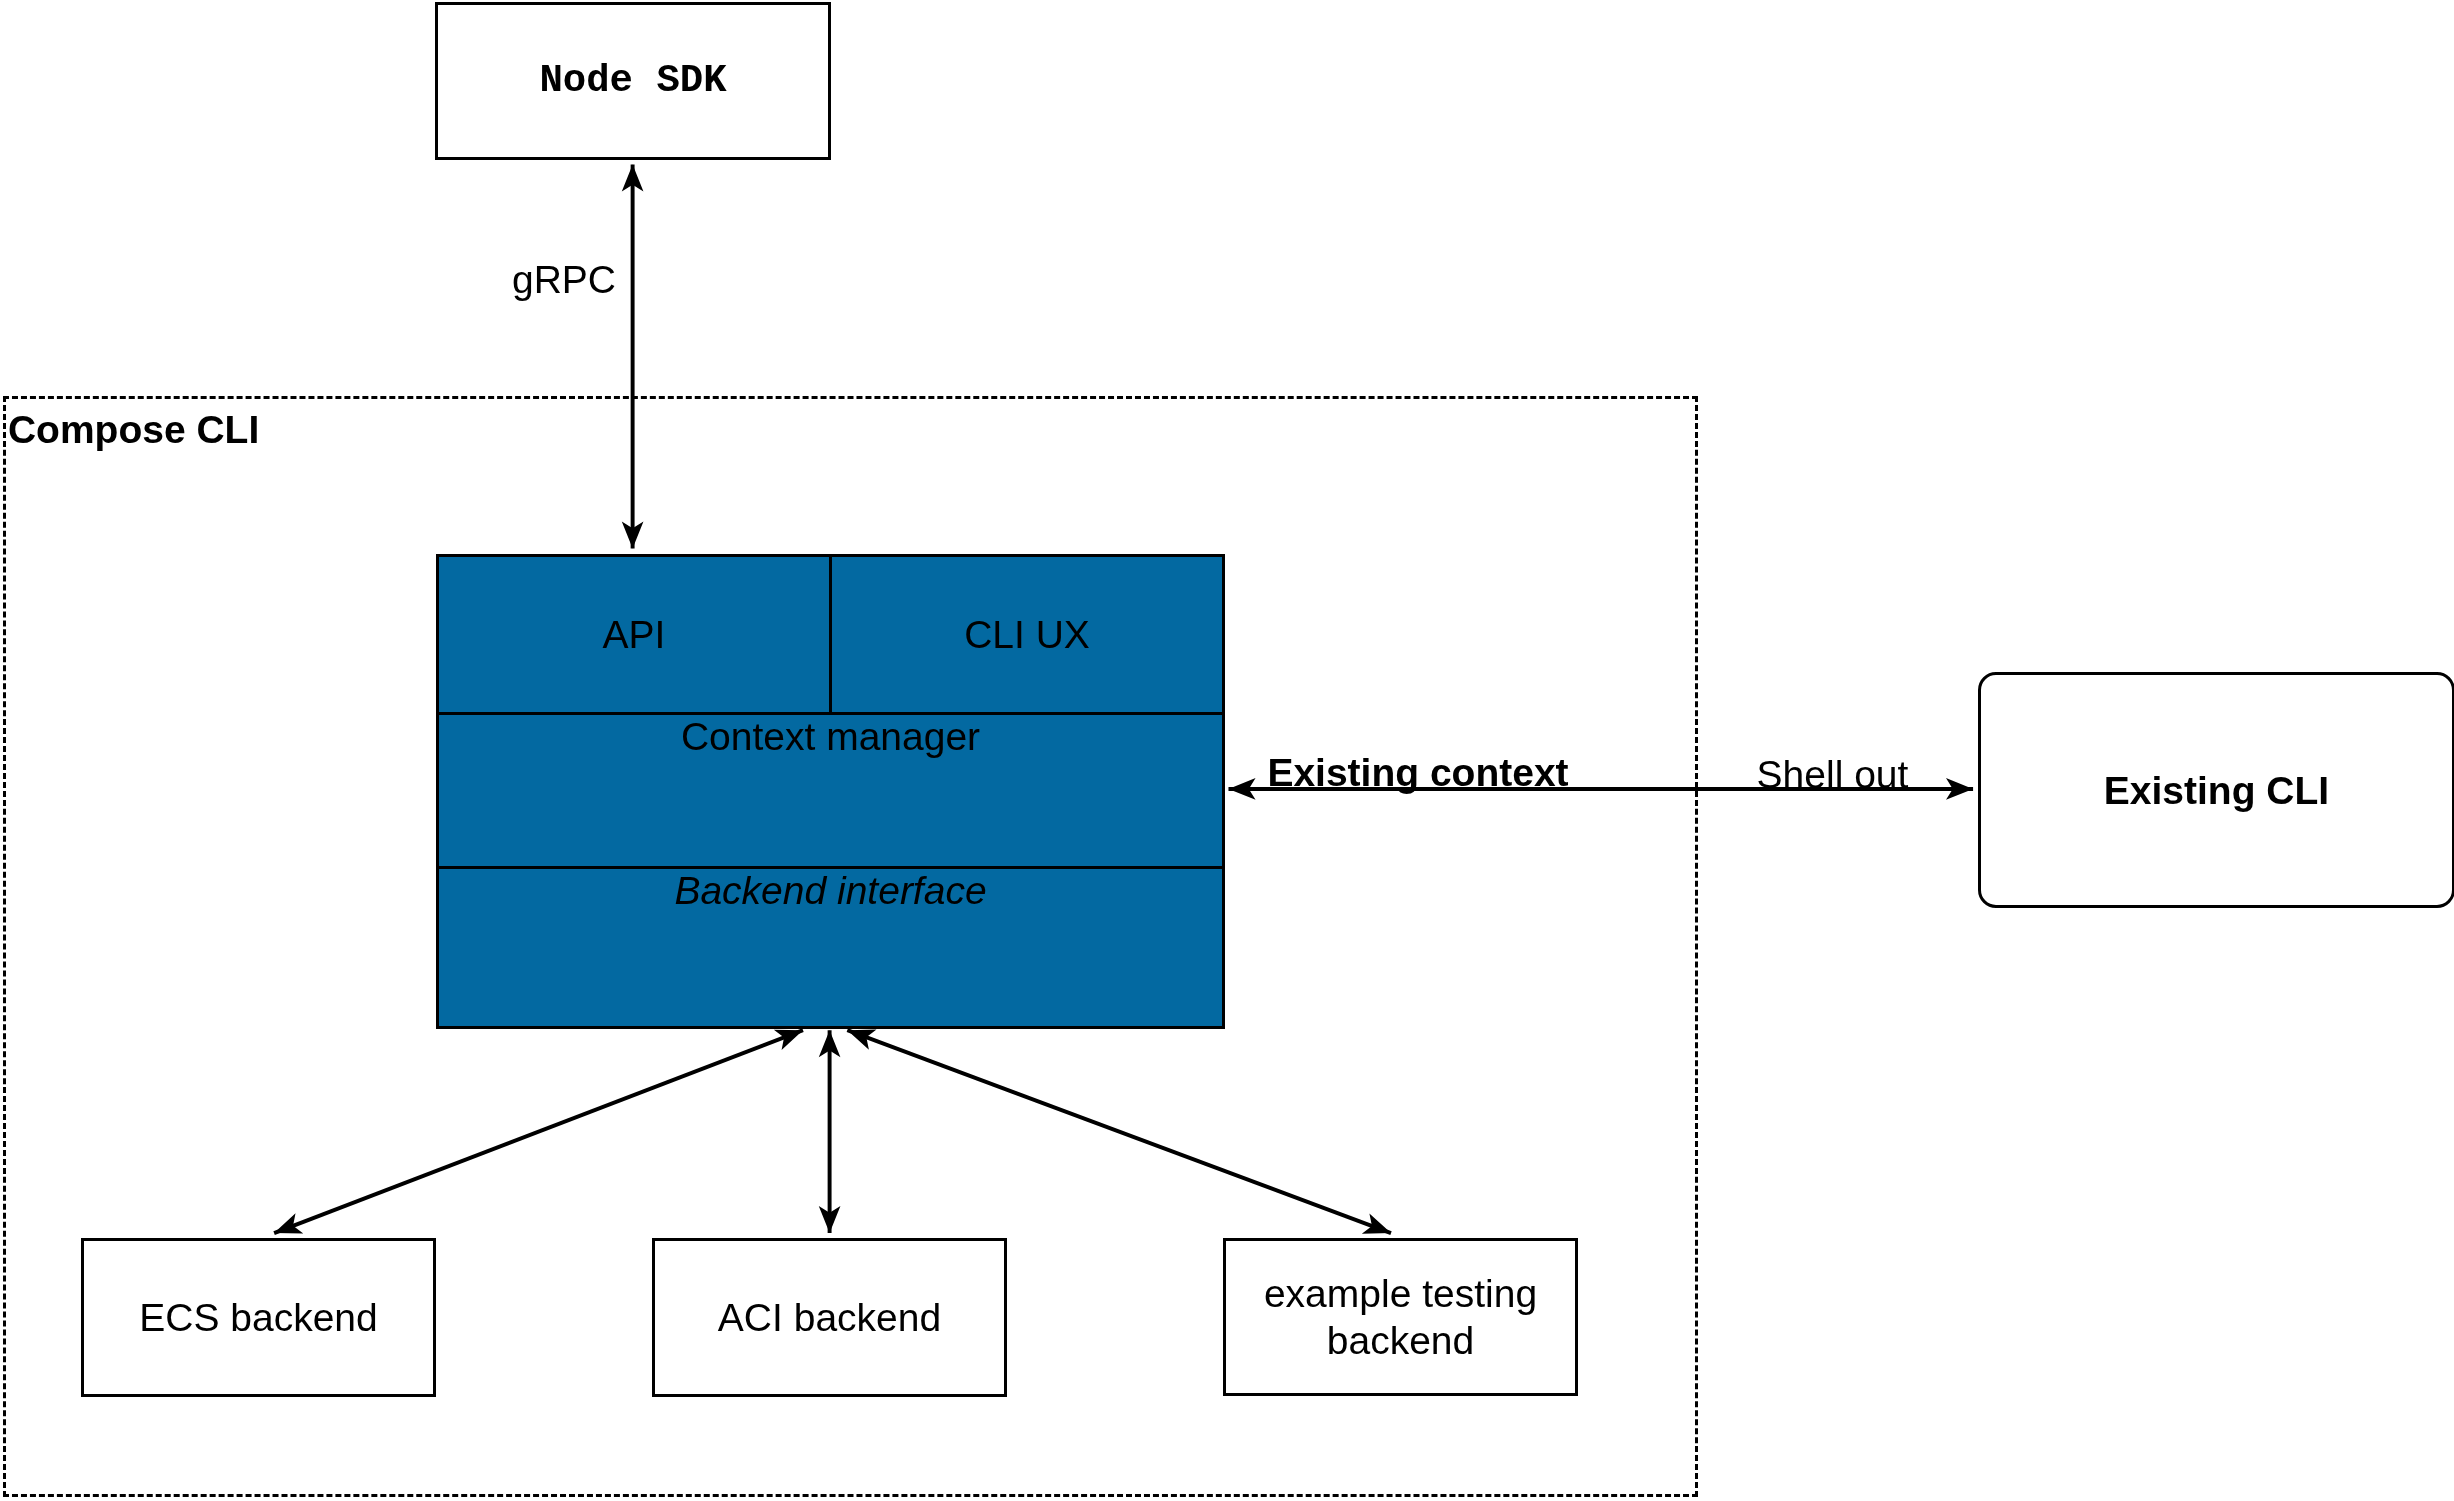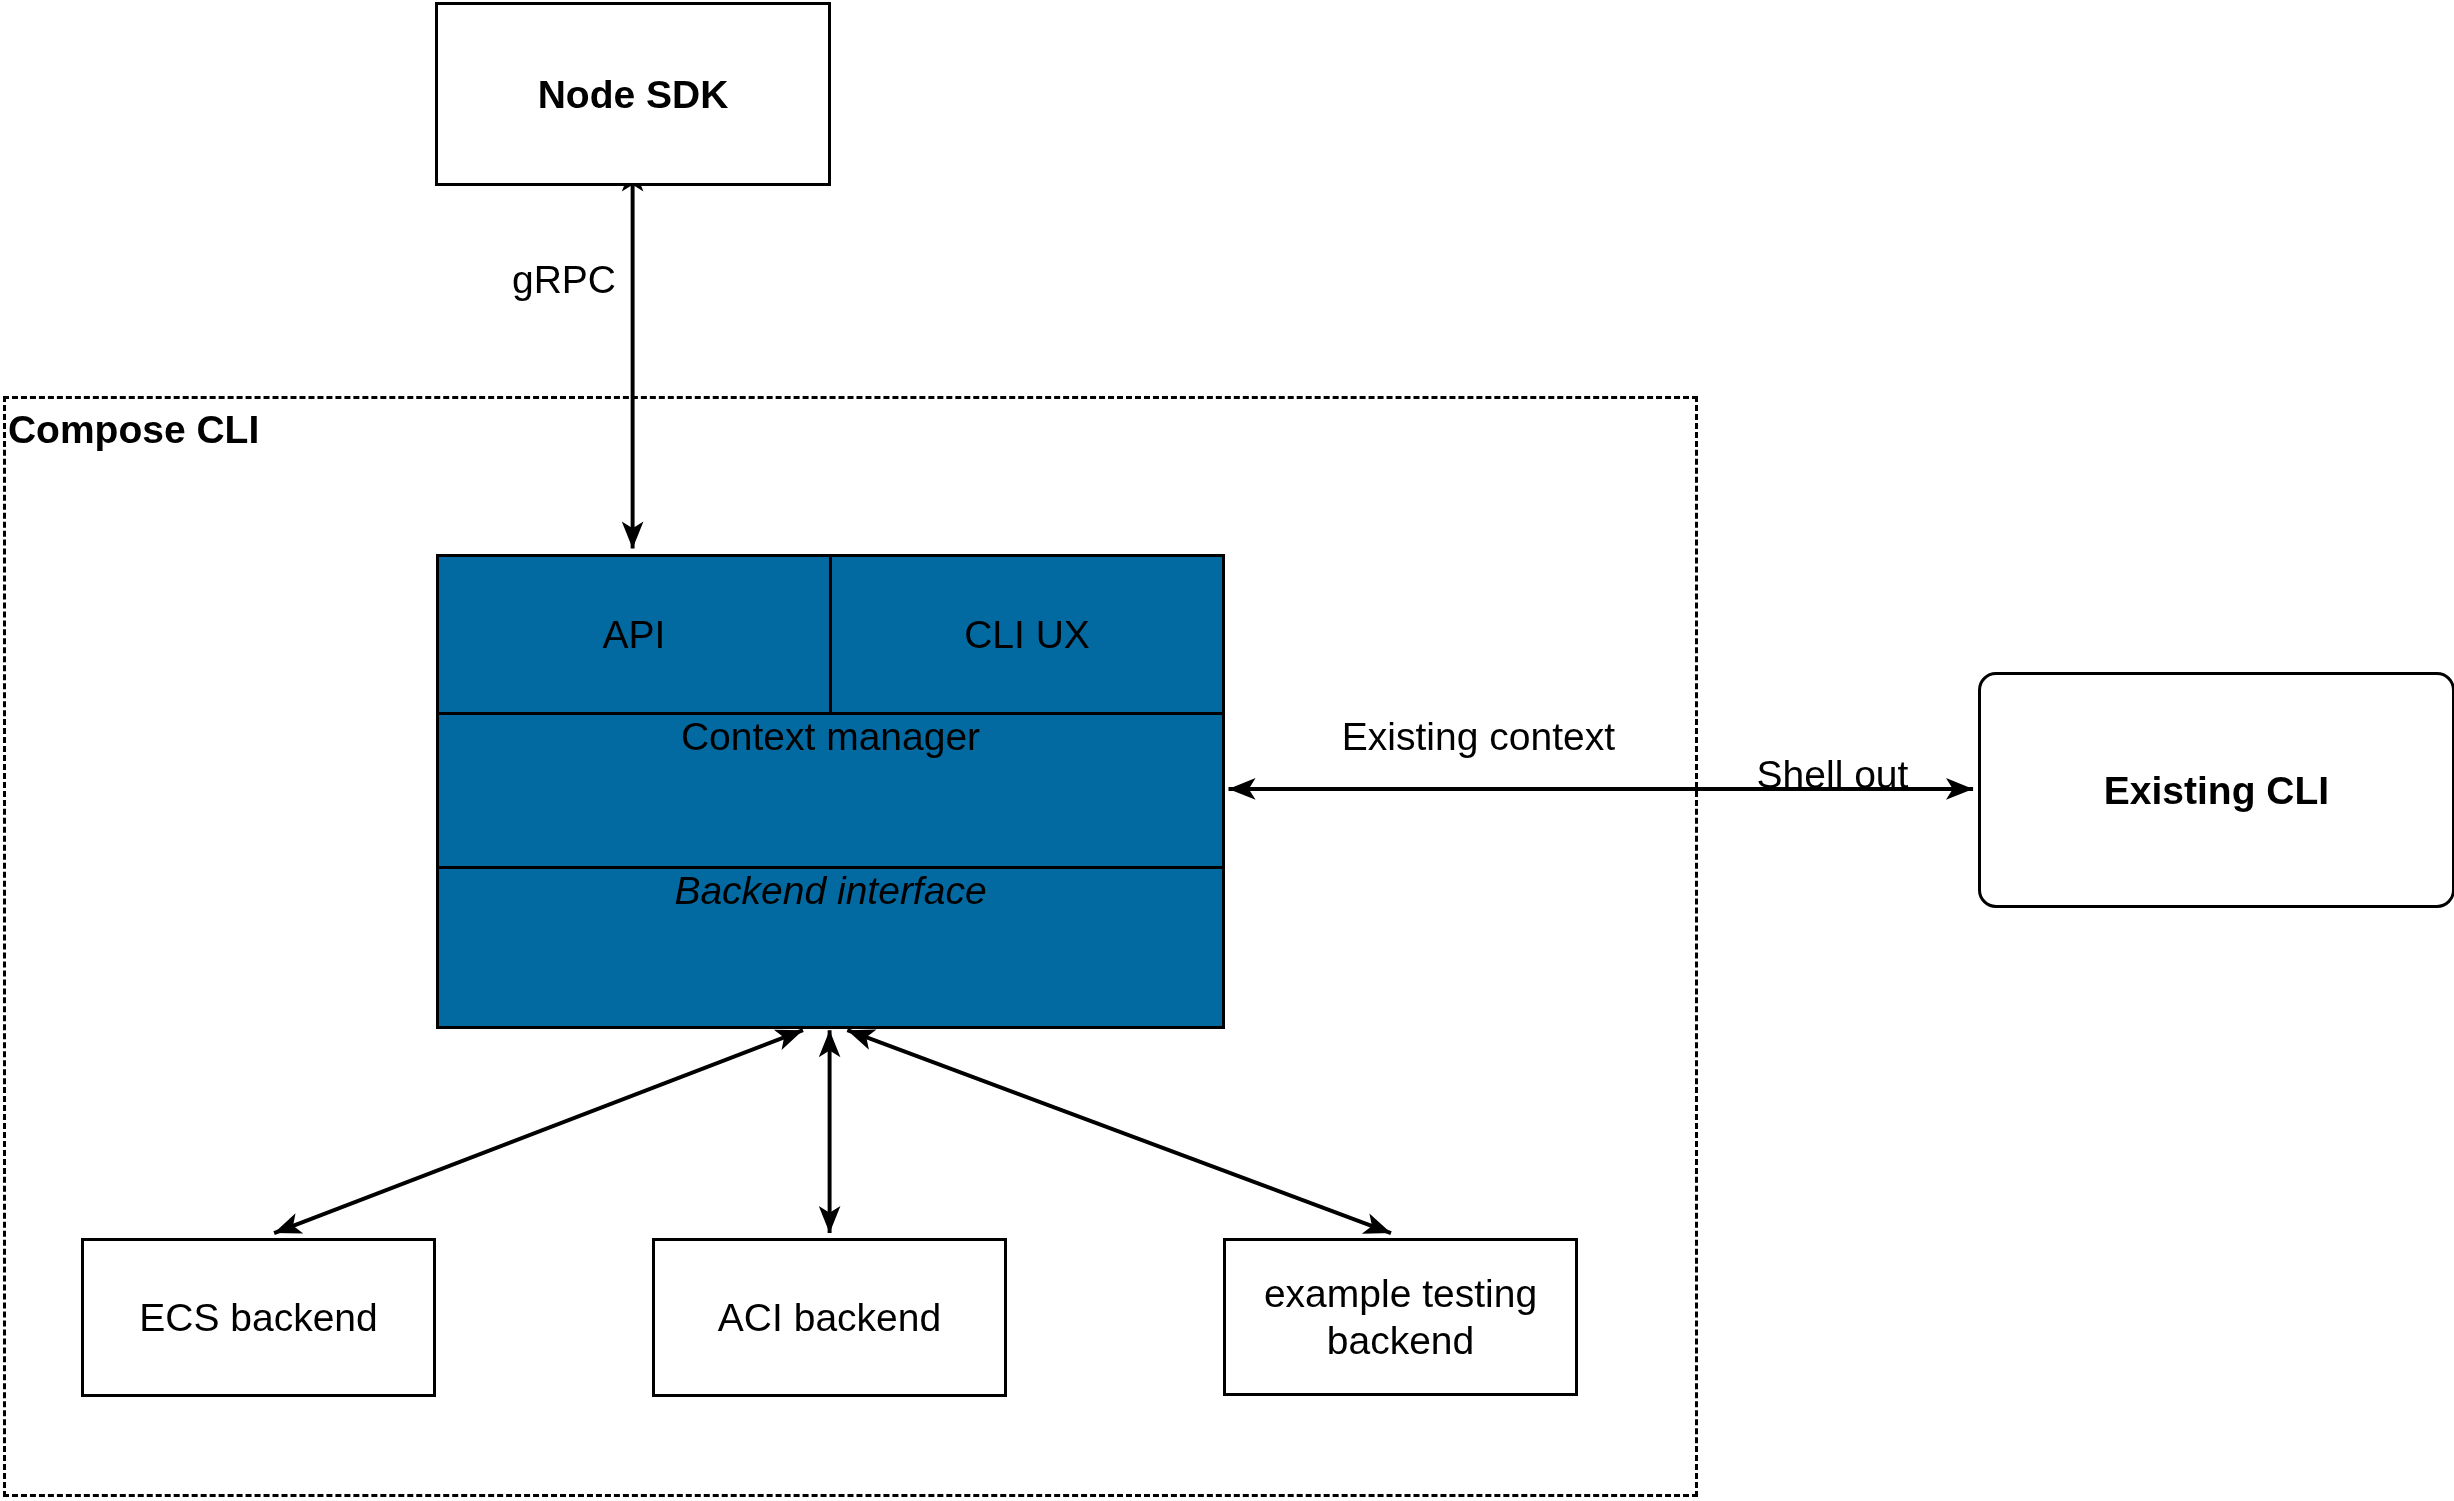--- a/index.html
+++ b/index.html
@@ -29,21 +29,21 @@
     background: #ffffff;
     display: flex;
     align-items: center;
     justify-content: center;
     text-align: center;
     font-size: 39px;
     line-height: 47px;
   }
   .box.bold { font-weight: bold; }
 
-  #node-sdk       { left: 435px;  top: 2px;    width: 396px; height: 184px; }
+  #node-sdk       { left: 435px;  top: 2px;    width: 396px; height: 158px; font-family: Liberation Mono, monospace; }
   #existing-cli   { left: 1978px; top: 672px;  width: 477px; height: 236px; border-radius: 18px; }
   #ecs-backend    { left: 81px;   top: 1238px; width: 355px; height: 159px; }
   #aci-backend    { left: 652px;  top: 1238px; width: 355px; height: 159px; }
   #example-backend{ left: 1223px; top: 1238px; width: 355px; height: 158px; }
 
   #compose-container {
     position: absolute;
     box-sizing: border-box;
     left: 3px; top: 396px;
     width: 1695px; height: 1101px;
@@ -98,23 +98,24 @@
     font-size: 39px;
     line-height: 43px;
     white-space: nowrap;
   }
   #grpc-label {
     left: 419px; top: 258px;
     width: 197px;
     text-align: right;
   }
   #existing-context-label {
-    left: 1221px; top: 715px;
+    left: 1221px; top: 751px;
     width: 394px;
-    text-align: right;
+    text-align: center;
+    font-weight: bold;
   }
   #shell-out-label {
     left: 1734px; top: 712px;
     width: 197px;
     text-align: center;
     margin-top: 41px;
   }
 </style>
 </head>
 <body>

